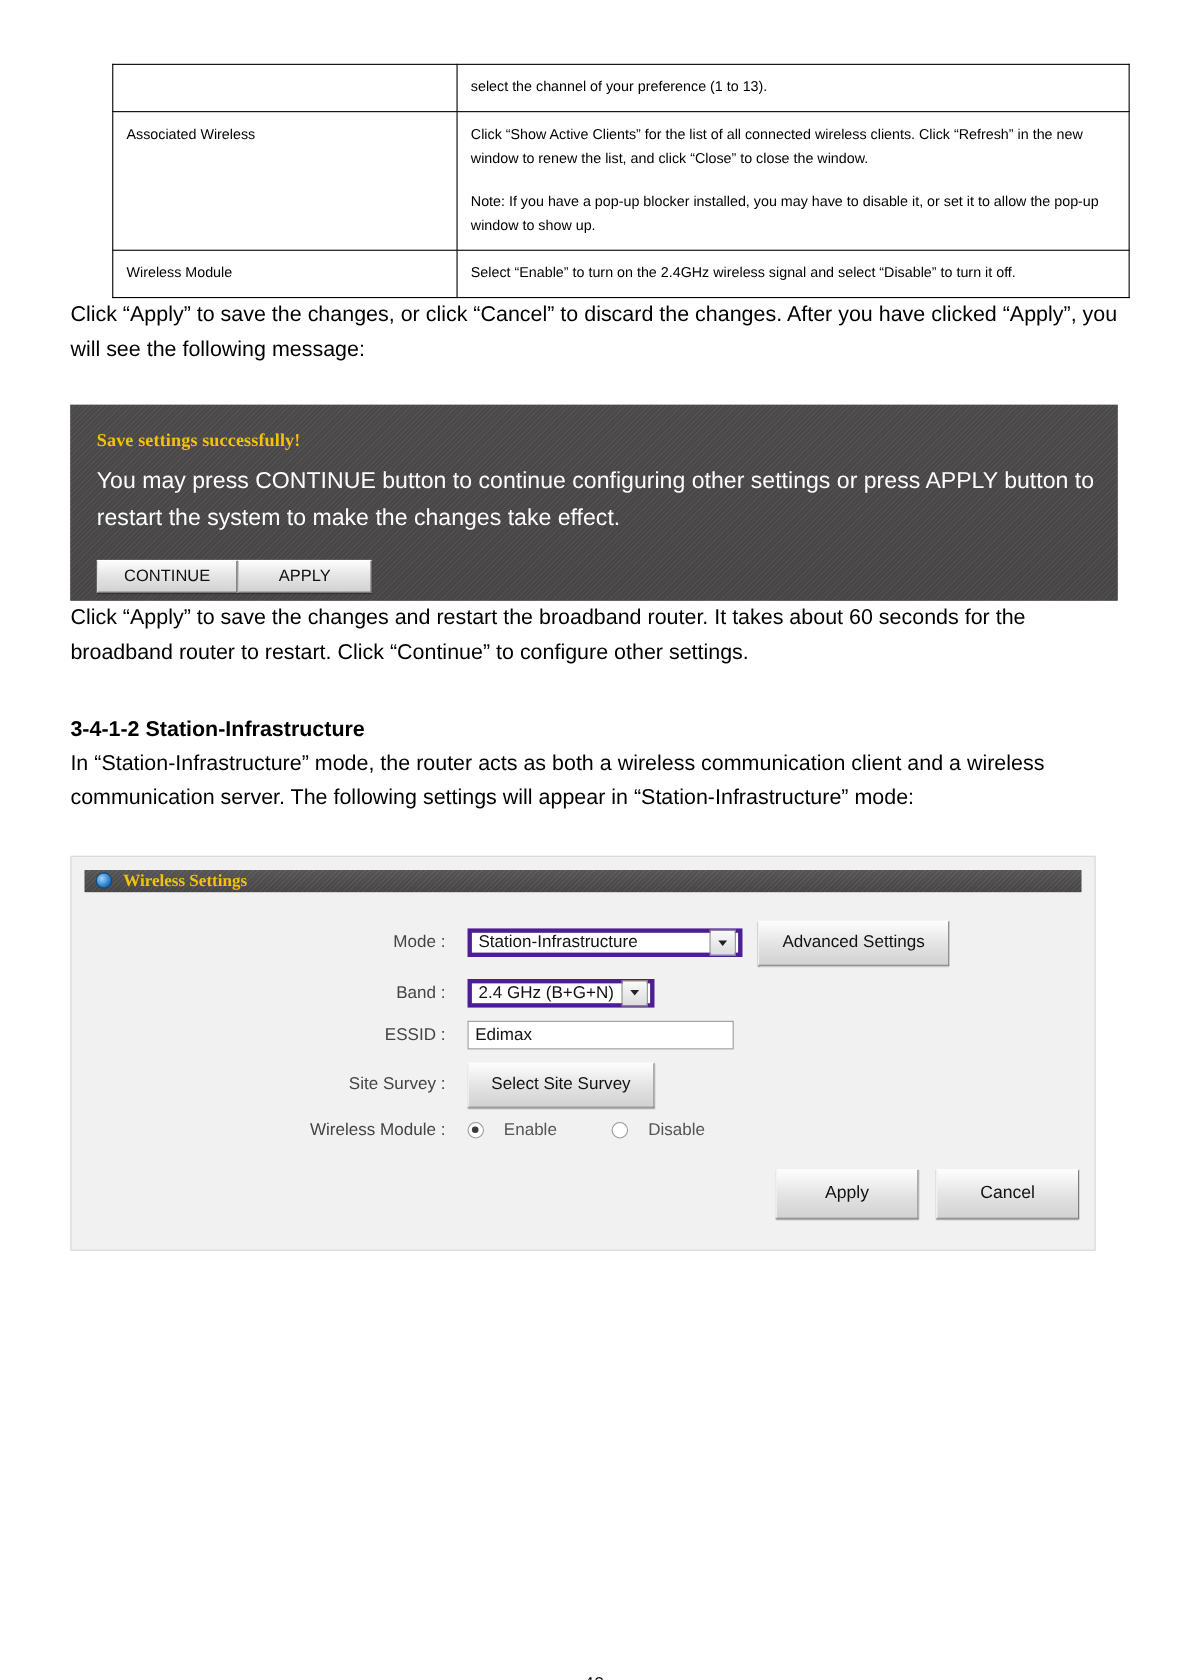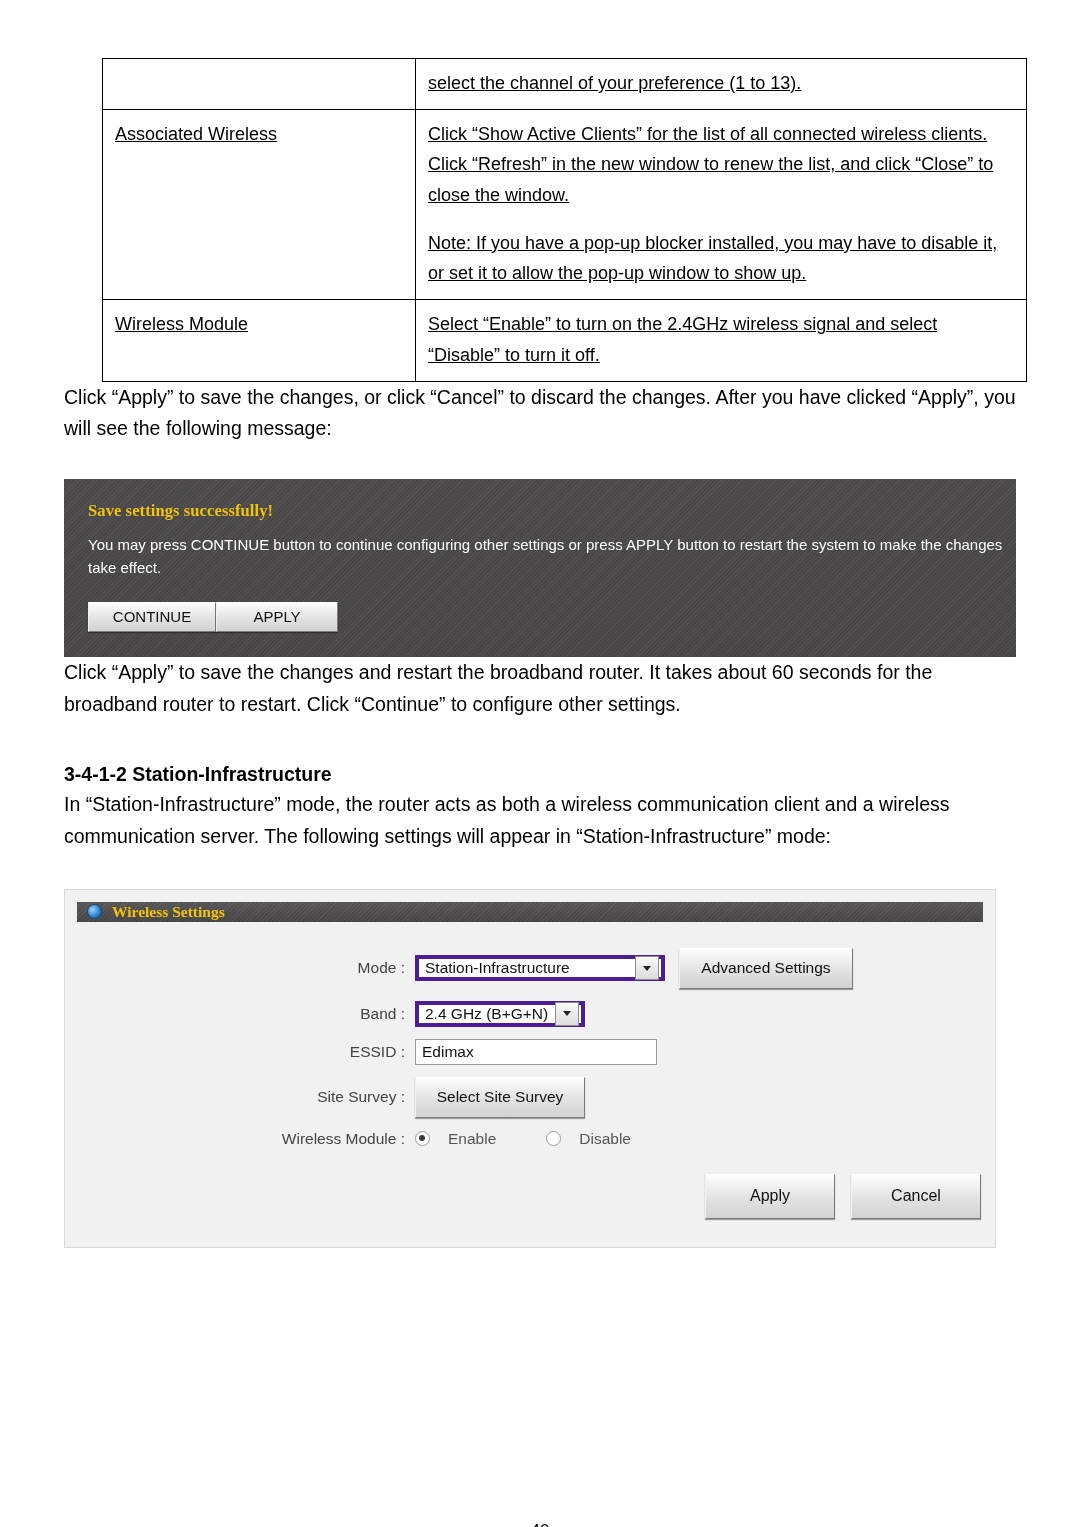--- a/index.html
+++ b/index.html
@@ -28,23 +28,22 @@
     border-collapse: collapse;
     margin-top: 58px;
     margin-left: 38px;
     width: 876px;
     table-layout: fixed;
   }
   table.spec td {
     border: 1px solid #000;
     vertical-align: top;
     padding: 9px 12px 11px 12px;
-    font-size: 18px;
+    font-size: 13px;
     line-height: 1.68;
-    text-decoration: underline;
   }
   td.col1 { width: 288px; }
   td.col2 { width: 586px; }
   .gap-para { display: block; height: 18px; }
 
   
   p.body {
     font-size: 19.5px;
     line-height: 1.62;
     margin: 0;
@@ -76,21 +75,21 @@
   }
   .save-title {
     color: #f2c307;
     font-size: 16.5px;
     font-weight: bold;
     letter-spacing: 0.1px;
     font-family: "Liberation Serif", serif;
   }
   .save-text {
     color: #ffffff;
-    font-size: 15px;
+    font-size: 21px;
     line-height: 1.55;
     margin-top: 12px;
     width: 928px;
   }
   .save-buttons {
     margin-top: 22px;
     display: flex;
   }
   .btn3d {
     background: linear-gradient(#fdfdfd, #e2e2e2 55%, #d2d2d2);
@@ -148,21 +147,21 @@
     color: #333;
   }
   .ws-row {
     display: flex;
     align-items: center;
     margin-bottom: 12px;
   }
   .ws-label {
     width: 340px;
     text-align: right;
-    padding-right: 10px;
+    padding-right: 20px;
     color: #444;
     font-size: 15.5px;
   }
   .sel {
     background: #ffffff;
     border: 4px solid #4c1d95;
     height: 26px;
     display: flex;
     align-items: center;
     font-size: 15.5px;

